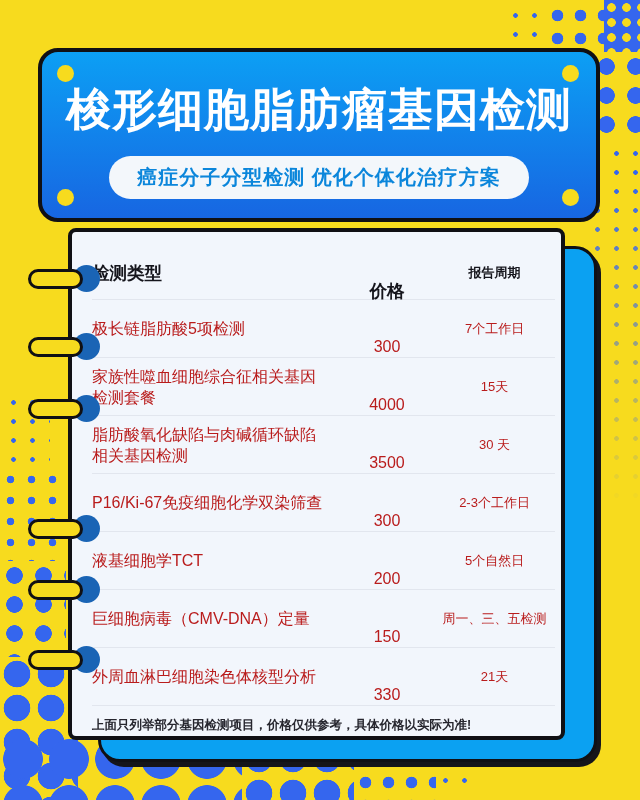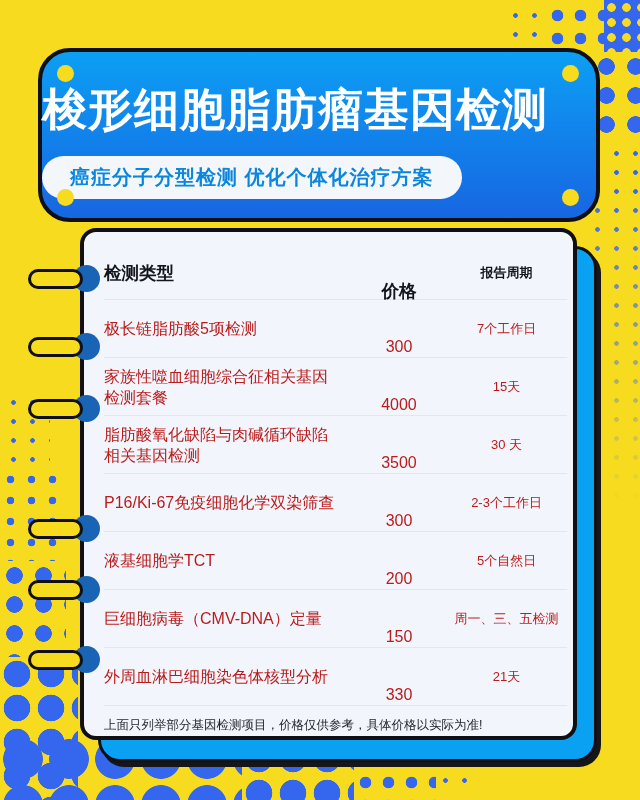--- a/index.html
+++ b/index.html
@@ -37,43 +37,43 @@
   .lf-c{left:0;top:561px;width:66px;height:96px;}
   .lf-d{left:0;top:657px;width:78px;height:143px;}
   .bt-a{left:0;top:736px;width:242px;height:64px;}
   .bt-b{left:242px;top:742px;width:112px;height:58px;}
   .bt-c{left:354px;top:748px;width:82px;height:52px;}
   .bt-d{left:436px;top:752px;width:44px;height:40px;}
 
   
   .header-card{position:absolute;left:38px;top:48px;width:562px;height:174px;
     background:linear-gradient(180deg,#0C9FF4 0%,#1766E2 100%);
-    border:4px solid var(--ink);border-radius:32px;z-index:5;}
+    border:4px solid var(--ink);border-radius:20px;z-index:5;text-align:center;}
   .rivet{position:absolute;width:17px;height:17px;border-radius:50%;background:var(--yellow);}
   .rv-tl{left:15px;top:13px;} .rv-tr{right:17px;top:13px;}
   .rv-bl{left:15px;bottom:12px;} .rv-br{right:17px;bottom:12px;}
   .title{margin-top:33px;font-size:45px;line-height:50px;font-weight:bold;color:#fff;letter-spacing:1px;}
   .subtitle-pill{display:inline-block;margin-top:21px;height:43px;line-height:43px;
     padding:0 28px;background:#F3F7FB;border-radius:22px;}
   .subtitle-pill span{font-size:20px;font-weight:bold;color:#0B86DB;letter-spacing:1px;}
 
   
   .card-back{position:absolute;left:98px;top:246px;width:499px;height:516px;
     background:var(--backblue);border:3px solid var(--ink);border-radius:22px;
     box-shadow:4px 5px 0 #15151a;z-index:2;}
-  .table-card{position:absolute;left:80px;top:228px;width:497px;height:512px;
-    background:var(--cardbg);border:4px solid var(--ink);border-radius:16px;
+  .table-card{position:absolute;left:68px;top:228px;width:497px;height:512px;
+    background:var(--cardbg);border:4px solid var(--ink);border-radius:8px;
     z-index:3;padding:14px 6px 0 20px;}
   .t-header{display:flex;align-items:center;height:53px;font-weight:bold;color:#15151c;font-size:17.5px;}
   .t-row{display:flex;align-items:center;min-height:52px;border-top:1px solid var(--divider);
     font-size:16px;color:#b91c1c;line-height:21px;}
   .c-name{width:250px;padding-right:8px;text-align:left;}
   .c-price{width:95px;text-align:center;margin-top:36px;}
   .c-period{width:122px;text-align:center;font-size:13px;}
-  .t-note{border-top:1px solid var(--divider);padding-top:11px;font-size:12.5px;color:#26262e;}
+  .t-note{border-top:1px solid var(--divider);padding-top:11px;font-size:12.5px;color:#26262e;font-weight:bold;}
 
   
   .ring{position:absolute;left:28px;width:72px;height:28px;z-index:6;}
   .ring .knob{position:absolute;right:0;top:0;width:27px;height:27px;border-radius:50%;background:var(--knob);}
   .ring .bar{position:absolute;left:0;top:4px;width:55px;height:20px;background:var(--yellow);
     border:3px solid var(--ink);border-radius:11px;}
   .r1{top:265px;} .r2{top:333px;} .r3{top:395px;}
   .r4{top:515px;} .r5{top:576px;} .r6{top:646px;}
 </style>
 </head>

